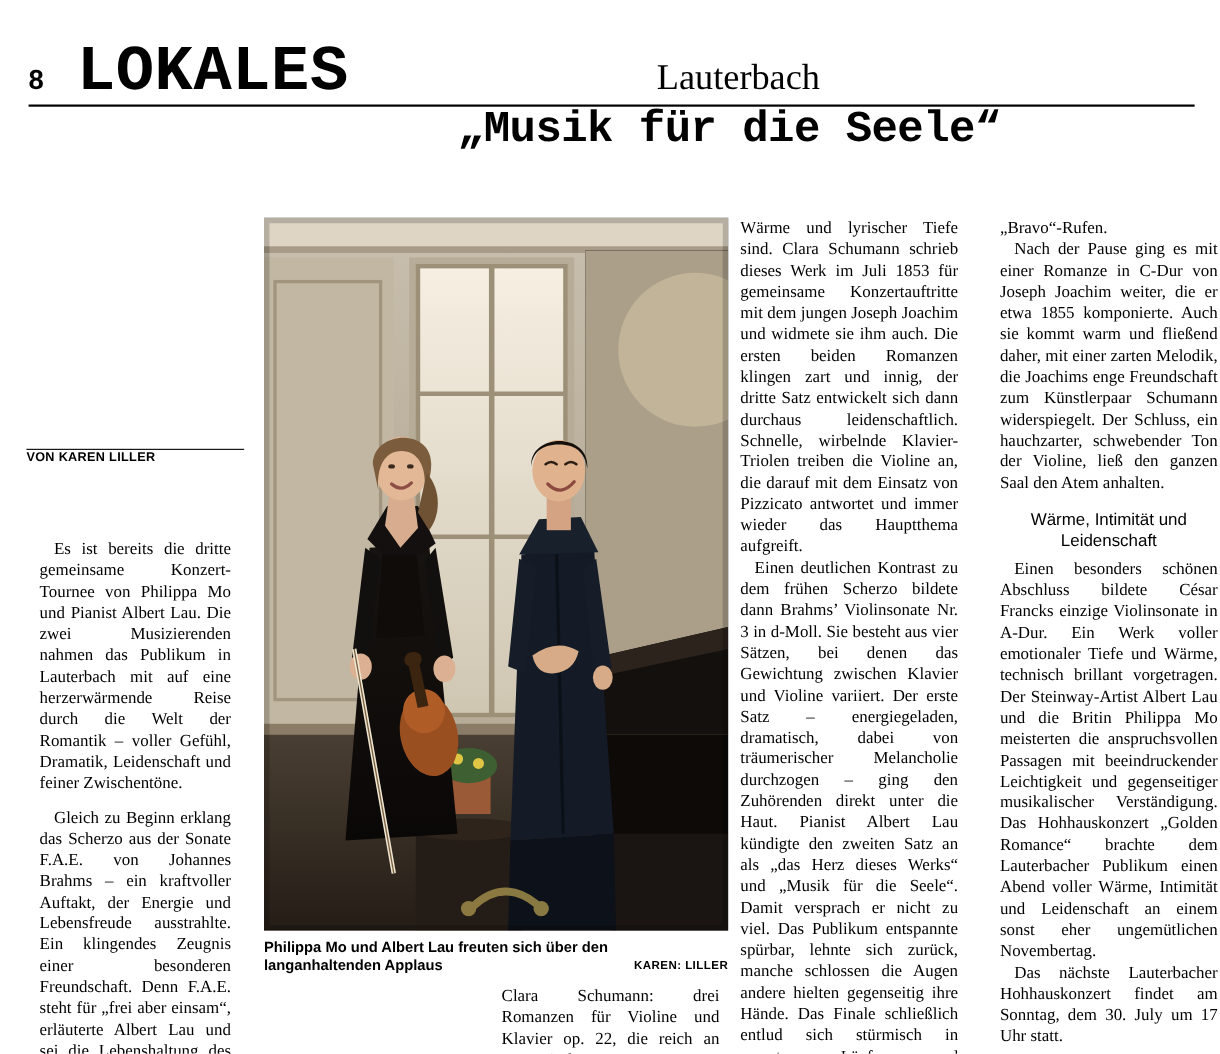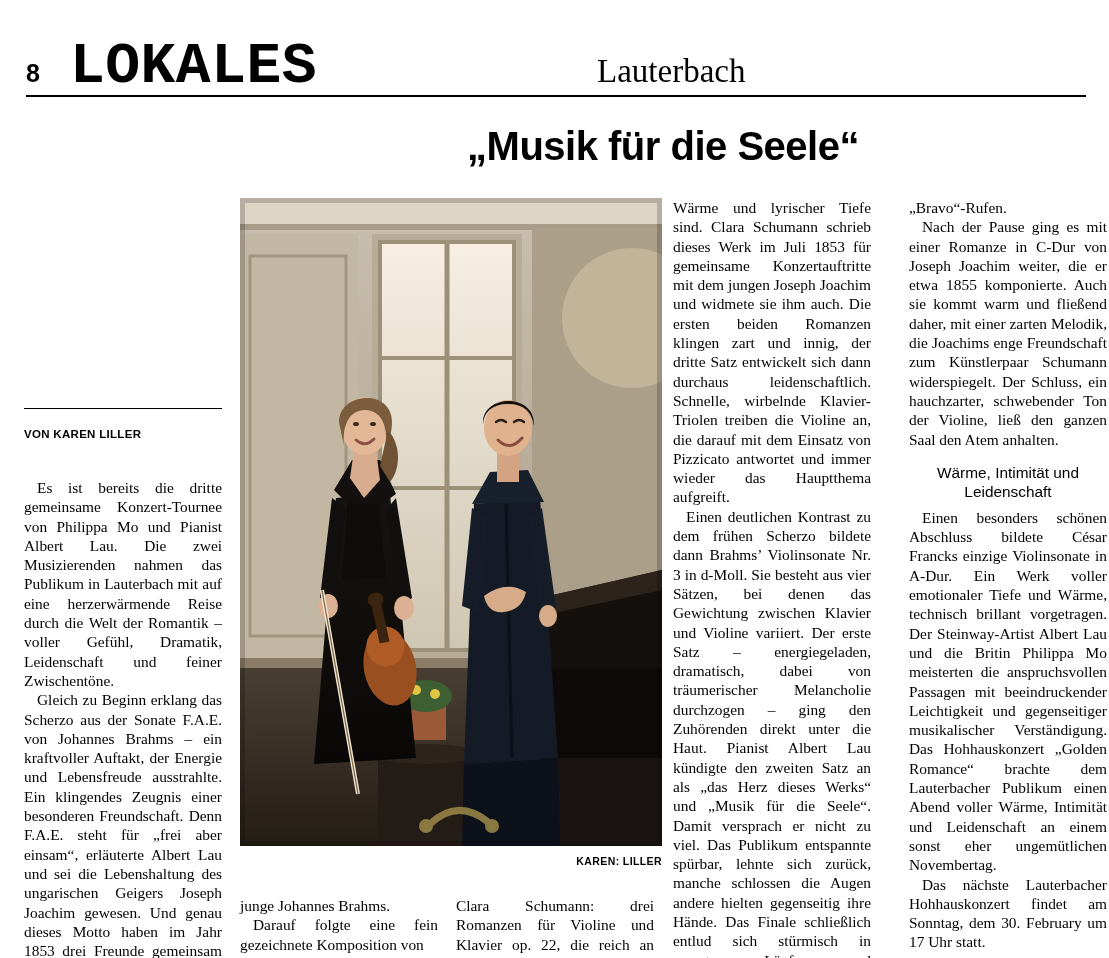--- a/index.html
+++ b/index.html
@@ -59,24 +59,24 @@
     top: 95px;
     width: 1060px;
     height: 2px;
     background: #000000;
   }
 
   
   .headline {
     position: absolute;
     left: 240px;
-    top: 124px;
+    top: 96px;
     width: 846px;
     text-align: center;
-    font-family: Liberation Sans, sans-serif;
+    font-family: Liberation Mono, monospace;
     font-weight: bold;
     font-size: 40px;
     letter-spacing: -0.5px;
   }
 
   
   .lead {
     position: absolute;
     left: 24px;
     top: 198px;
@@ -88,33 +88,33 @@
   }
   .byline {
     position: absolute;
     left: 24px;
     top: 408px;
     width: 198px;
     font-family: "Liberation Sans", sans-serif;
     font-weight: bold;
     font-size: 11.5px;
     letter-spacing: 0.3px;
-    padding-top: 19px;
+    padding-top: 1px;
     border-top: 1.5px solid #000;
   }
   .col-left-body {
     position: absolute;
     left: 24px;
     top: 478px;
     width: 198px;
     font-size: 15.4px;
     line-height: 19.3px;
     text-align: justify;
   }
-  .col-left-body p { margin: 0; text-indent: 13px; }
+  .col-left-body p { margin: 12px; text-indent: 13px; }
   .col-left-body p:first-child { text-indent: 13px; }
 
   
   .photo {
     position: absolute;
     left: 240px;
     top: 198px;
     width: 422px;
     height: 648px;
     overflow: hidden;
@@ -336,38 +336,35 @@
         <path d="M190 626 q28 -26 58 -2" stroke="#9e8a49" stroke-width="7" fill="none"></path>
         <circle cx="186" cy="628" r="7" fill="#9e8a49"></circle>
         <circle cx="252" cy="628" r="7" fill="#9e8a49"></circle>
       </g>
 
       <rect x="0" y="0" width="422" height="648" fill="none" stroke="#000" stroke-opacity="0.18" stroke-width="10"></rect>
     </svg>
   </div>
 
   <div class="caption">
+    <span>Philippa Mo und Albert Lau freuten sich über den langanhaltenden Applaus</span>
     <span class="credit">KAREN: LILLER</span>
   </div>
 
-  <div class="col-b1">
-    <p>junge Johannes Brahms.</p>
-    <p class="indent">Darauf folgte eine fein gezeichnete Komposition von</p>
-  </div>
 
   <div class="col-b2">
     <p>Clara Schumann: drei Romanzen für Violine und Klavier op. 22, die reich an romantischer</p>
   </div>
 
   <div class="col-3">
     <p>Wärme und lyrischer Tiefe sind. Clara Schumann schrieb dieses Werk im Juli 1853 für gemeinsame Konzertauftritte mit dem jungen Joseph Joachim und widmete sie ihm auch. Die ersten beiden Romanzen klingen zart und innig, der dritte Satz entwickelt sich dann durchaus leidenschaftlich. Schnelle, wirbelnde Klavier-Triolen treiben die Violine an, die darauf mit dem Einsatz von Pizzicato antwortet und immer wieder das Hauptthema aufgreift.</p>
     <p class="indent">Einen deutlichen Kontrast zu dem frühen Scherzo bildete dann Brahms’ Violinsonate Nr. 3 in d-Moll. Sie besteht aus vier Sätzen, bei denen das Gewichtung zwischen Klavier und Violine variiert. Der erste Satz – energiegeladen, dramatisch, dabei von träumerischer Melancholie durchzogen – ging den Zuhörenden direkt unter die Haut. Pianist Albert Lau kündigte den zweiten Satz an als „das Herz dieses Werks“ und „Musik für die Seele“. Damit versprach er nicht zu viel. Das Publikum entspannte spürbar, lehnte sich zurück, manche schlossen die Augen andere hielten gegenseitig ihre Hände. Das Finale schließlich entlud sich stürmisch in rasanten Läufen und leidenschaftlicher Virtuosität – gefolgt von langem, begeistertem Applaus und</p>
   </div>
 
   <div class="col-4">
     <p>„Bravo“-Rufen.</p>
     <p class="indent">Nach der Pause ging es mit einer Romanze in C-Dur von Joseph Joachim weiter, die er etwa 1855 komponierte. Auch sie kommt warm und fließend daher, mit einer zarten Melodik, die Joachims enge Freundschaft zum Künstlerpaar Schumann widerspiegelt. Der Schluss, ein hauchzarter, schwebender Ton der Violine, ließ den ganzen Saal den Atem anhalten.</p>
     <p class="subhead">Wärme, Intimität und Leidenschaft</p>
     <p class="indent">Einen besonders schönen Abschluss bildete César Francks einzige Violinsonate in A-Dur. Ein Werk voller emotionaler Tiefe und Wärme, technisch brillant vorgetragen. Der Steinway-Artist Albert Lau und die Britin Philippa Mo meisterten die anspruchsvollen Passagen mit beeindruckender Leichtigkeit und gegenseitiger musikalischer Verständigung. Das Hohhauskonzert „Golden Romance“ brachte dem Lauterbacher Publikum einen Abend voller Wärme, Intimität und Leidenschaft an einem sonst eher ungemütlichen Novembertag.</p>
-    <p class="indent">Das nächste Lauterbacher Hohhauskonzert findet am Sonntag, dem 30. February um 17 Uhr statt.</p>
+    <p class="indent">Das nächste Lauterbacher Hohhauskonzert findet am Sonntag, dem 30. July um 17 Uhr statt.</p>
   </div>
 
 </div>
 
 </body></html>

